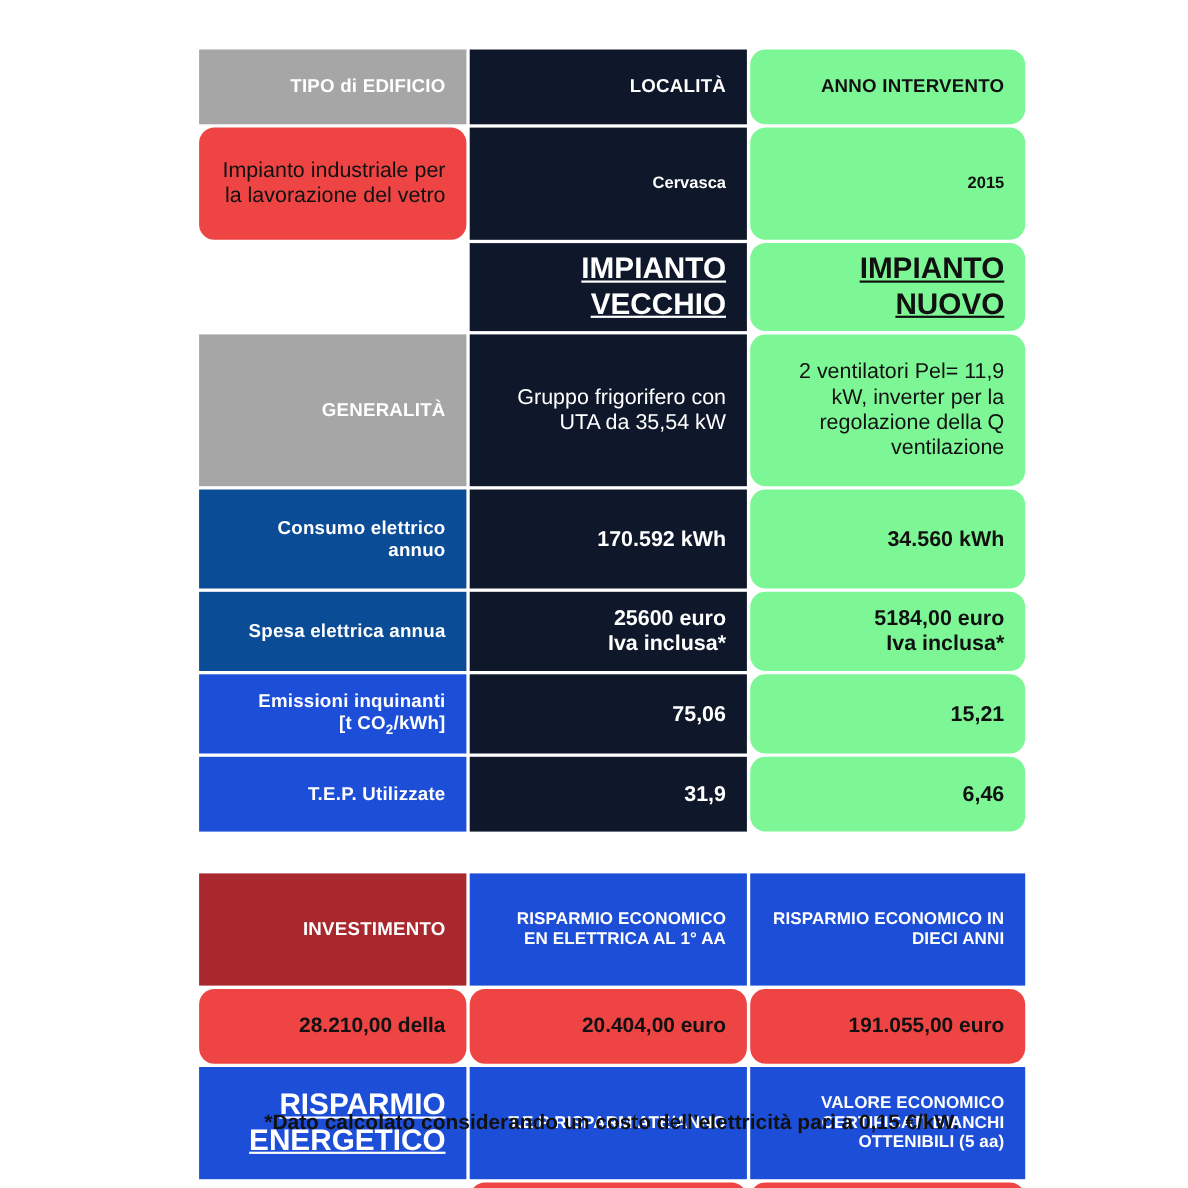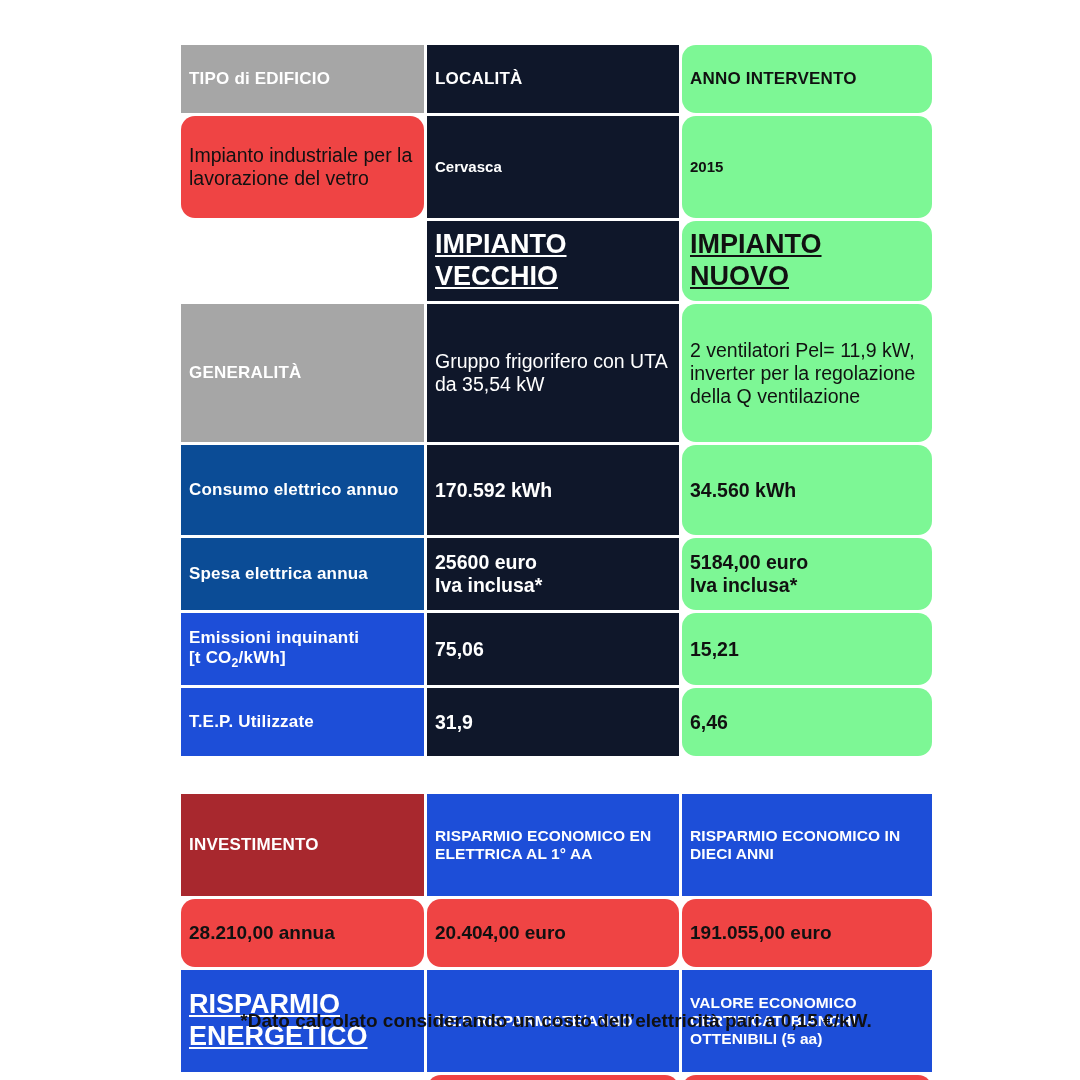--- a/index.html
+++ b/index.html
@@ -23,22 +23,22 @@
   }
 
   
   .tbl {
     width: 748px;
     border-collapse: separate;
     border-spacing: 3px 3px;
     table-layout: fixed;
   }
   .tbl td {
-    padding: 6px 8px;
-    text-align: left;
+    padding: 6px 19px;
+    text-align: right;
     vertical-align: middle;
     line-height: 1.18;
   }
 
   
   col.c1 { width: 243px; }
   col.c2 { width: 252px; }
   col.c3 { width: 250px; }
 
   
@@ -207,21 +207,21 @@
       </colgroup>
     <tbody>
 
       <tr>
         <td class="fill-darkred t-white hdr h-md">INVESTIMENTO</td>
         <td class="fill-green t-white hdr-sm h-md">RISPARMIO ECONOMICO EN ELETTRICA AL 1° AA</td>
         <td class="fill-green t-white hdr-sm h-md">RISPARMIO ECONOMICO  IN DIECI ANNI</td>
       </tr>
 
       <tr>
-        <td class="fill-ltgray t-black num-bold h-xs">28.210,00 annua</td>
+        <td class="fill-ltgray t-black num-bold h-xs">28.210,00 della</td>
         <td class="fill-ltgray t-black num-bold h-xs">20.404,00 euro</td>
         <td class="fill-ltgray t-black num-bold h-xs">191.055,00 euro</td>
       </tr>
 
       <tr>
         <td class="fill-green t-white hdr-lg h-md">RISPARMIO ENERGETICO</td>
         <td class="fill-green t-white hdr-sm h-md">T.E.P RISPARMIATE/ANNO</td>
         <td class="fill-green t-white hdr-sm h-md">VALORE ECONOMICO CERTIFICATI BIANCHI OTTENIBILI (5 aa)</td>
       </tr>
 

